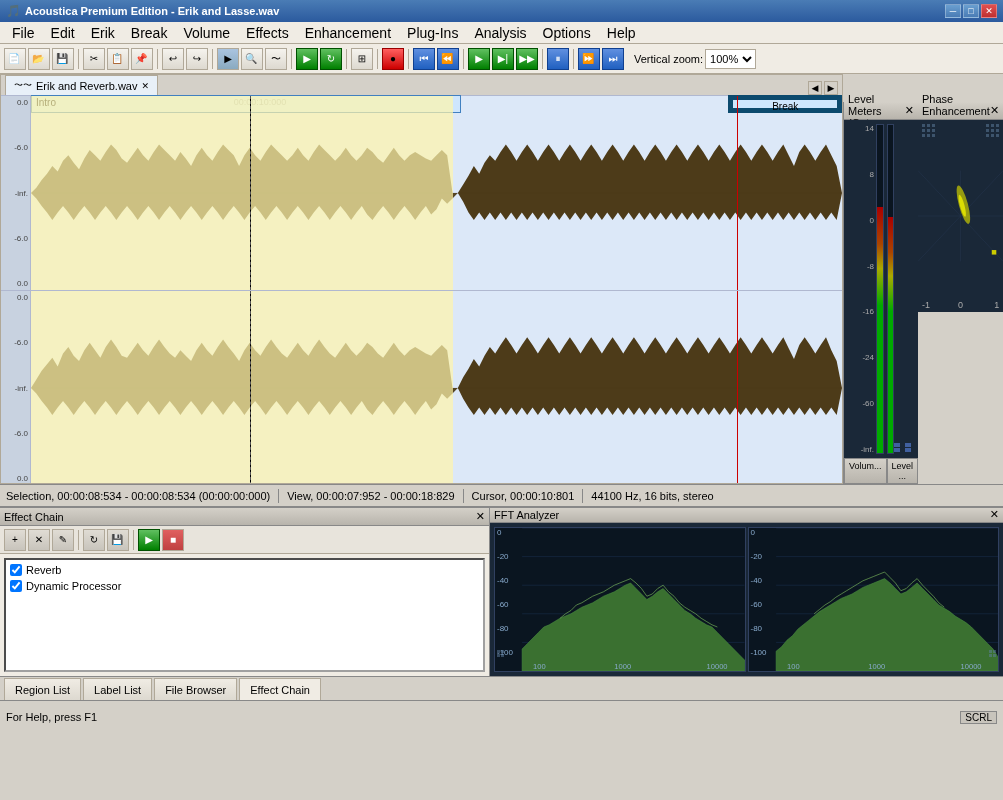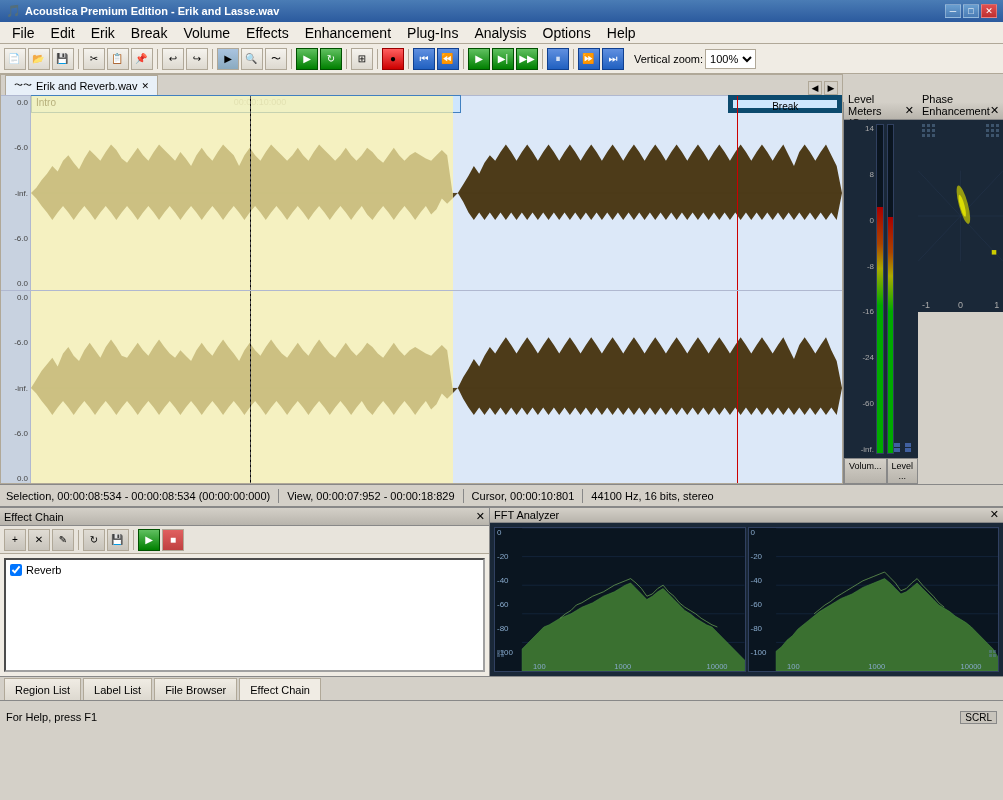--- a/index.html
+++ b/index.html
@@ -365,20 +365,24 @@
       <div class="toolbar-btn" style="background:linear-gradient(to bottom,#e0dcd4,#c8c4bc);">💾</div>
       <div class="toolbar-sep"></div>
       <div class="toolbar-btn green-btn">▶</div>
       <div class="toolbar-btn" style="background:linear-gradient(to bottom,#e06060,#c04040); color:white;">■</div>
     </div>
     <div style="flex:1; background:white; border:2px inset #a0a0a0; margin:4px; padding:2px; overflow-y:auto;">
       <div class="effect-item">
         <input type="checkbox" checked="" class="effect-checkbox" style="">
         <span>Reverb</span>
       </div>
+      <div class="effect-item">
+        <input type="checkbox" checked="" class="effect-checkbox" style="">
+        <span>Dynamic Processor</span>
+      </div>
     </div>
   </div>
 
   <div id="fft-panel" style="flex:1; background:#1a2838; display:flex; flex-direction:column;">
     <div class="panel-title-bar">
       <span>FFT Analyzer</span>
       <span style="cursor:pointer;">✕</span>
     </div>
     <div style="flex:1; display:flex; gap:2px; padding:4px; background:#1a2838;">
 

